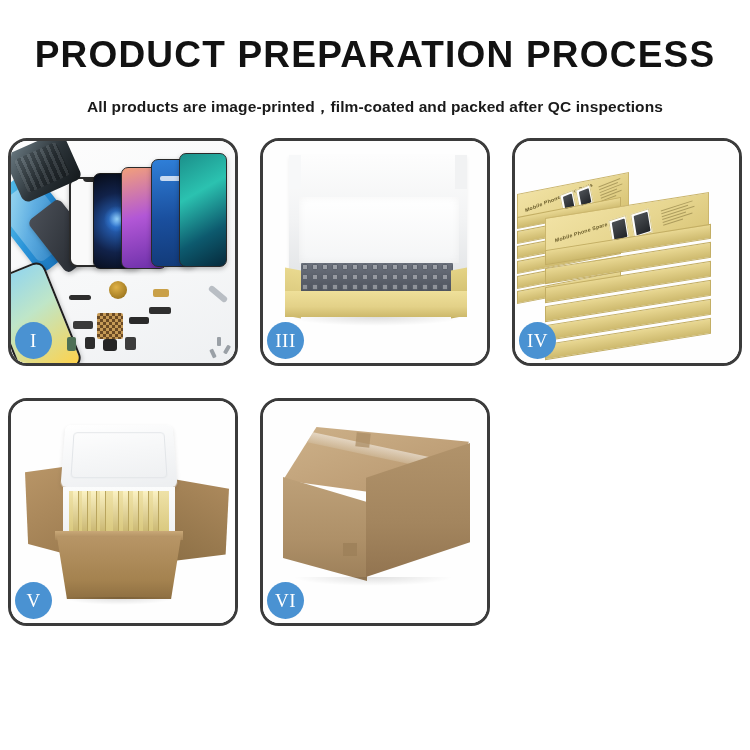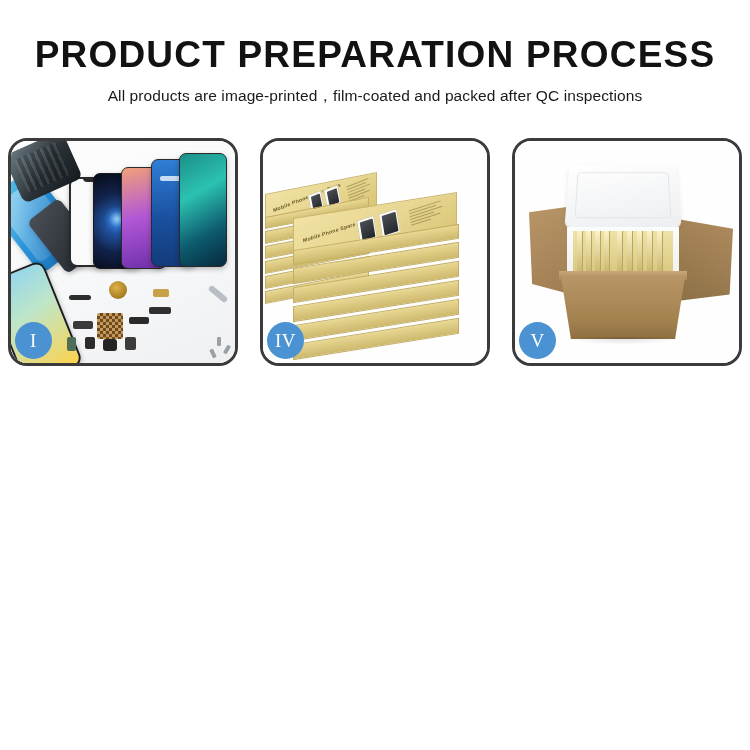--- a/index.html
+++ b/index.html
@@ -16,22 +16,22 @@
   
   .header{position:absolute;left:0;top:0;width:750px;text-align:center;}
   .title{
     font-family:"Liberation Sans", sans-serif;
     font-size:37px;font-weight:700;color:#121212;
     letter-spacing:1.2px;margin:0;padding-top:36px;
     line-height:1.05;white-space:nowrap;
   }
   .subtitle{
     font-family:"Liberation Sans", sans-serif;
-    font-size:15.5px;font-weight:400;color:#1a1a1a;
-    margin:0;padding-top:11px;letter-spacing:.1px;white-space:nowrap;
+    font-size:15.5px;font-weight:700;color:#1a1a1a;
+    margin:11px;padding-top:11px;letter-spacing:.1px;white-space:nowrap;
   }
 
   
   .grid{
     position:absolute;left:8px;top:138px;
     width:734px;height:548px;
     display:grid;
     grid-template-columns:230px 230px 230px;
     grid-template-rows:228px 228px;
     column-gap:22px;row-gap:32px;
@@ -295,20 +295,34 @@
         <div class="chip c11"></div>
         <div class="chip c12"></div>
         <div class="scr s1"></div>
         <div class="scr s2"></div>
         <div class="scr s3"></div>
       </div>
       <div class="badge">I</div>
     </div>
 
 
+    <div class="panel">
+      <div class="photo p3">
+        <div class="box3-lid"></div>
+        <div class="box3-lidL"></div>
+        <div class="box3-lidR"></div>
+        <div class="box3-foam"></div>
+        <div class="box3-bw"></div>
+        <div class="box3-fl"></div>
+        <div class="box3-fr"></div>
+        <div class="box3-front"></div>
+        <div class="box3-shadow"></div>
+      </div>
+      <div class="badge">III</div>
+    </div>
 
     <div class="panel">
       <div class="photo p4">
 
         <div class="sb" style="left:2px;top:42px;width:112px;height:34px;">
           <div class="sb-top" style="transform:skewY(-11deg);">
             <div class="sb-label" style="left:7px;top:14px;transform:rotate(-11deg);">Mobile Phone Spare Parts</div>
             <div class="sb-win" style="left:43px;top:7px;width:12px;height:17px;transform:rotate(-11deg);">
                 <i></i>
               </div>
@@ -378,15 +392,27 @@
             <b style="left:74px"></b>
           <b style="left:84px"></b>
         </div>
         <div class="v-lip"></div>
         <div class="v-cartonF"></div>
         <div class="v-shadow"></div>
       </div>
       <div class="badge">V</div>
     </div>
 
+    <div class="panel">
+      <div class="photo p6">
+        <div class="c-top"></div>
+        <div class="c-tape"></div>
+        <div class="c-left"></div>
+        <div class="c-right"></div>
+        <div class="c-seamT"></div>
+        <div class="c-seamB"></div>
+        <div class="c-shadow"></div>
+      </div>
+      <div class="badge">VI</div>
+    </div>
 
   </div>
 </div>
 
 </body></html>

